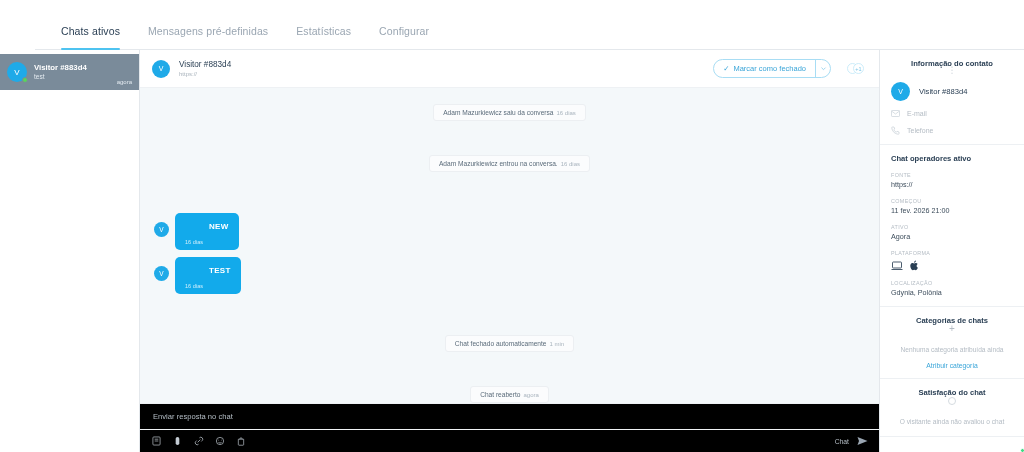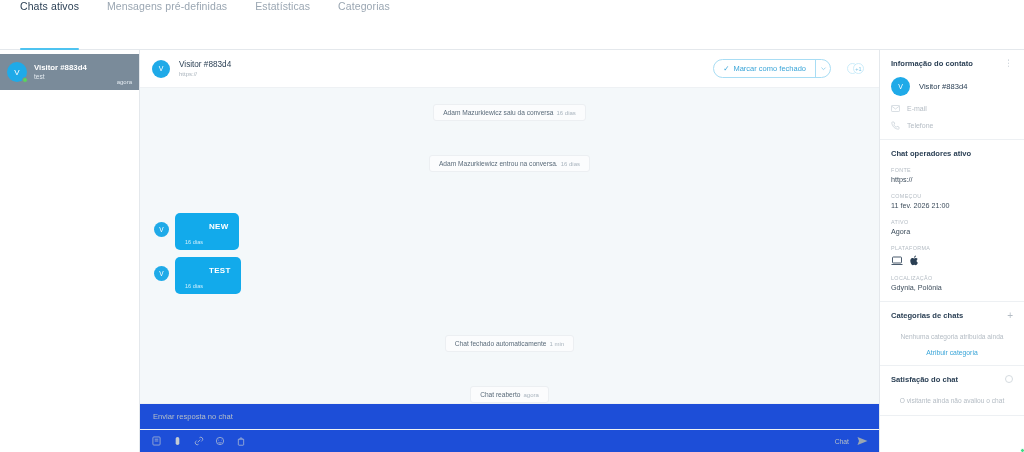--- a/index.html
+++ b/index.html
@@ -9,23 +9,24 @@
     background: #ffffff;
     overflow: hidden;
     color: #2c3e50;
   }
   #app { width: 1024px; height: 452px; display: flex; flex-direction: column; background:#fff; }
 
   
   .topnav {
     height: 50px; flex: 0 0 50px;
     border-bottom: 1px solid #e4e8ec;
-    display: flex; 
-    padding-left: 6px;
+    display: flex; align-items: flex-end;
+    padding-left: 12px;
     background: #fff;
+    margin-left: 35px;
   }
   .nav-tab {
     font-size: 10.5px;
     color: #9aa6b2;
     padding: 0 14px 12px 14px;
     position: relative;
     white-space: nowrap;
     cursor: pointer;
     letter-spacing: .1px;
   }
@@ -123,39 +124,39 @@
     background:#12aaeb; color:#fff; border-radius:5px;
     min-width: 38px; padding: 8px 10px 5px 10px;
     display:flex; flex-direction:column; align-items:flex-start;
   }
   .bubble-text { font-size:8px; font-weight:bold; line-height:1.5; letter-spacing:.3px;padding-left:24px; }
   .bubble-time { font-size:5.6px; color:#cdeefc; margin-top:6px; }
   .spacer-sm { height: 28px; }
   .spacer-md { height: 22px; }
 
   
-  .composer { flex:0 0 auto; background:#1d4ed8; border-top:1px solid #eef1f4; }
+  .composer { flex:0 0 auto; background:#000000; border-top:1px solid #eef1f4; }
   .composer-input {
     height: 26px; display:flex; align-items:center;
     padding: 0 13px; font-size:7.6px; color:#b6bfc7;
     border-bottom:1px solid #f0f3f5;
   }
   .composer-tools {
     height: 22px; display:flex; align-items:center;
     padding: 0 11px; gap: 10px;
   }
   .tool-ic { width:11px; height:11px; display:flex; align-items:center; justify-content:center; cursor:pointer; color:#c3cbd3;}
   .composer-right { margin-left:auto; display:flex; align-items:center; gap:8px; }
   .send-label { font-size:6.8px; color:#b6bfc7; }
   .send-btn { color:#9aa6b2; cursor:pointer; display:flex; align-items:center;}
 
   
   .right { width: 144px; flex:0 0 144px; background:#fff; display:flex; flex-direction:column; overflow:hidden;}
   .rp-section { padding: 9px 11px; border-bottom: 1px solid #edf0f3; }
-  .rp-head { display:flex; align-items:center; justify-content:space-between; }
+  .rp-head { display:flex; align-items:center; justify-content:space-between;flex-direction:column; }
   .rp-title { font-size: 7.6px; color:#2a3f54; font-weight:bold; }
   .rp-kebab { color:#c3cbd3; font-size:9px; line-height:.6; cursor:pointer; letter-spacing:0; }
   .rp-contact { display:flex; align-items:center; gap:9px; margin-top: 9px; }
   .rp-contact .avatar { width:19px; height:19px; font-size:7px; }
   .rp-contact .online-dot { border-color:#fff; background:#3ddc84; width:5px; height:5px;}
   .rp-contact-name { font-size:7.6px; color:#2a3f54; }
   .rp-field { display:flex; align-items:center; gap:7px; margin-top:9px; cursor:pointer;}
   .rp-field-label { font-size:7px; color:#b4bcc4; }
   .rp-label { font-size:5.4px; color:#b4bcc4; letter-spacing:.35px; text-transform:uppercase; margin-top:9px;}
   .rp-value { font-size:7.2px; color:#3d4d5c; margin-top:2px; }
@@ -168,21 +169,21 @@
 </style>
 </head>
 <body>
 
 <div id="app">
 
   <div class="topnav">
     <div class="nav-tab active">Chats ativos</div>
     <div class="nav-tab">Mensagens pré-definidas</div>
     <div class="nav-tab">Estatísticas</div>
-    <div class="nav-tab">Categorias</div>
+    <div class="nav-tab">Configurar</div>
   </div>
 
   <div class="body-row">
 
     <div class="left">
 
       <div class="chat-list">
         <div class="chat-item">
           <div class="avatar-wrap">
             <div class="avatar">V</div>

